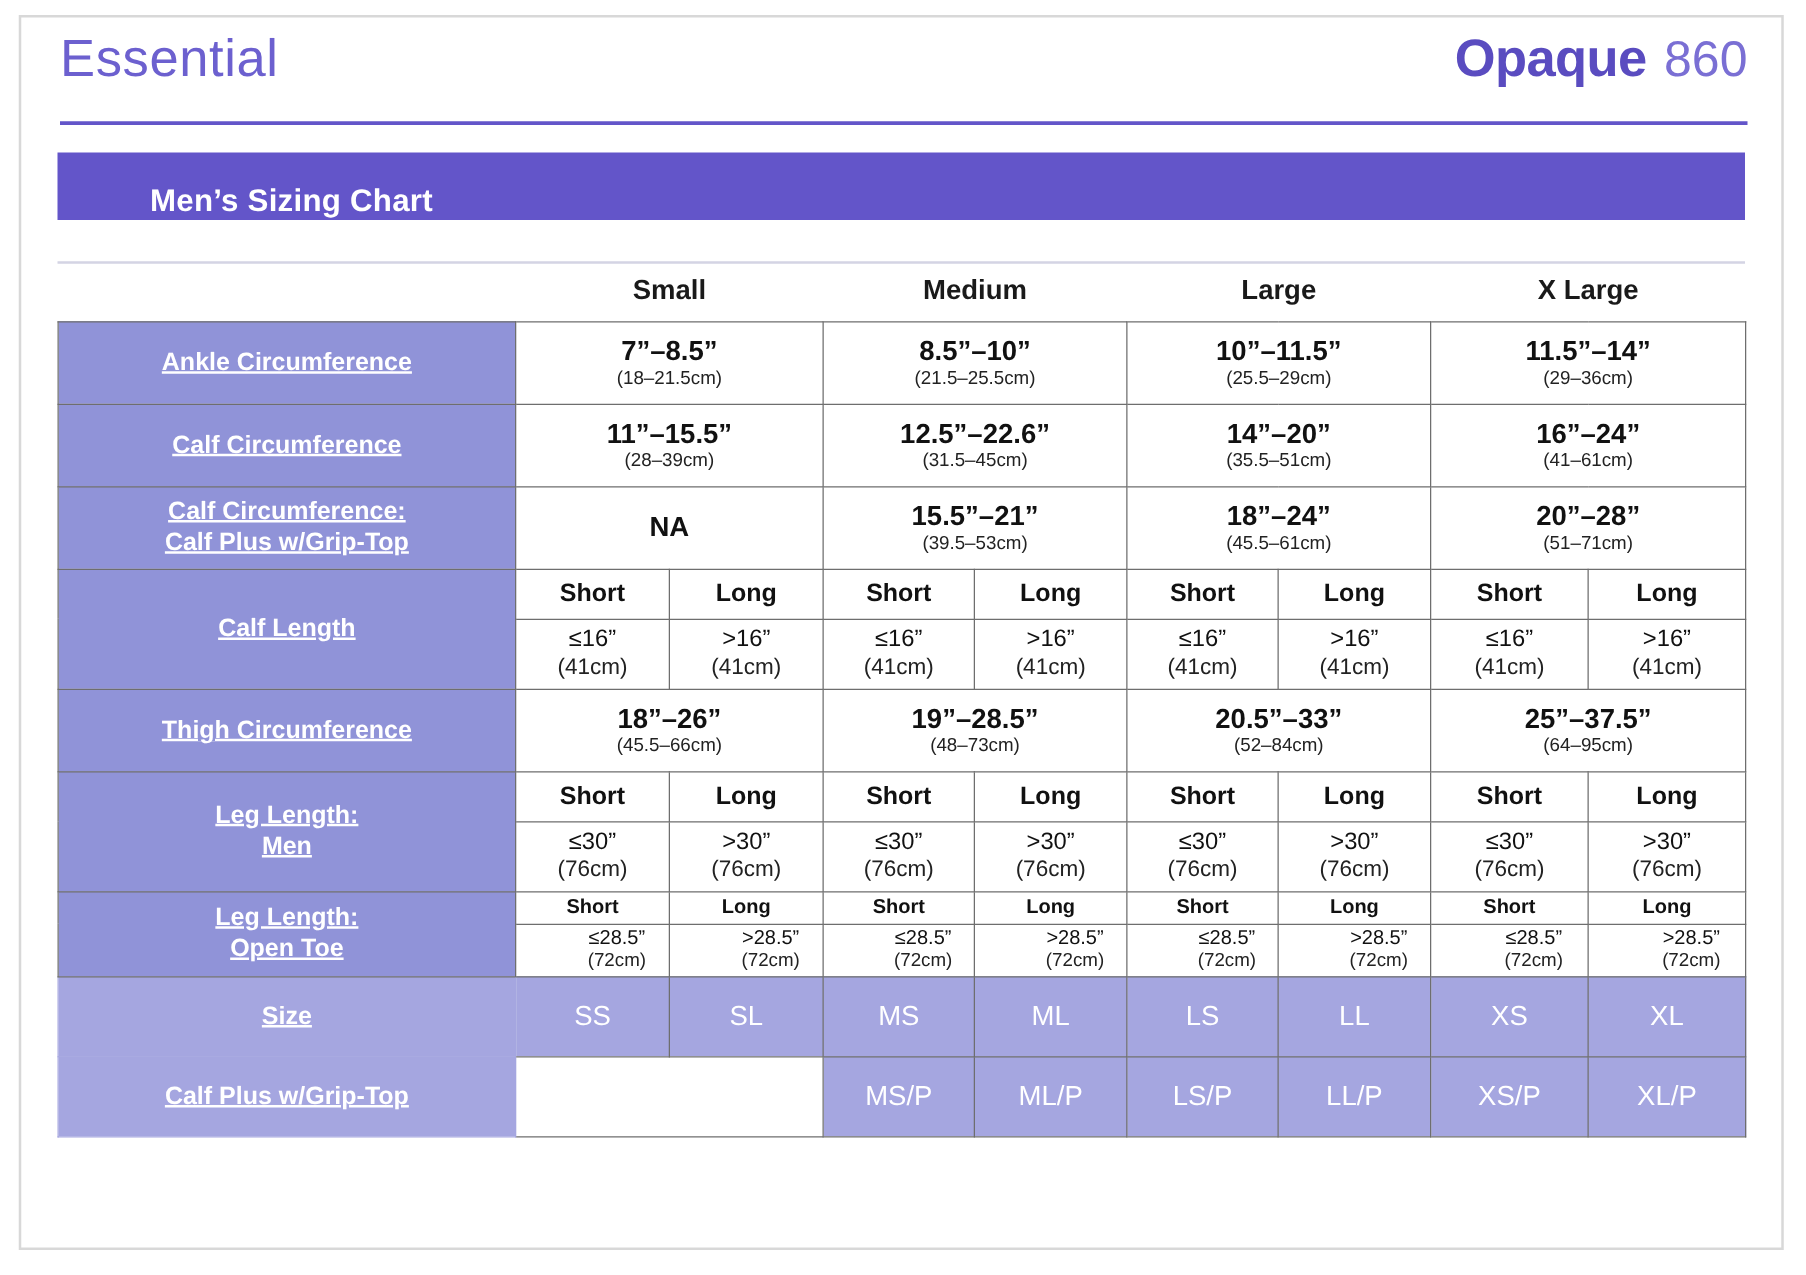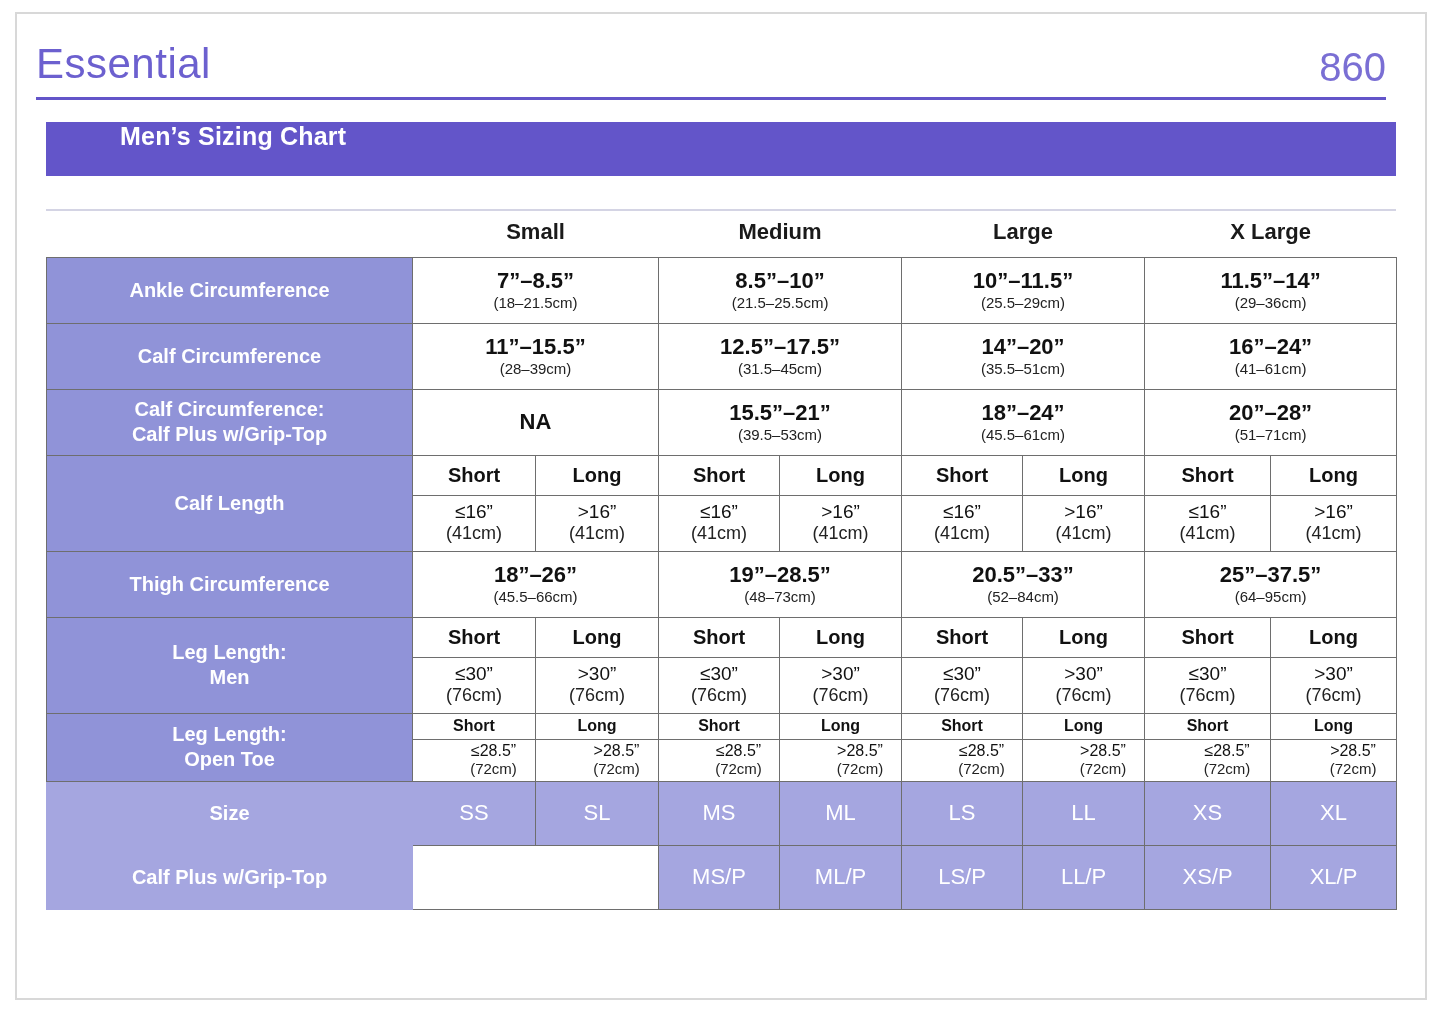--- a/index.html
+++ b/index.html
@@ -22,25 +22,24 @@
     position: absolute;
     left: 15px; top: 12px;
     width: 1412px; height: 988px;
     border: 2px solid #d8d8d8;
     background: #ffffff;
   }
 
   
   .doc-header {
     position: absolute;
-    left: 36px; top: 26px;
+    left: 48px; top: 26px;
     width: 1350px; height: 74px;
     border-bottom: 3px solid #6355c9;
     display: flex;
-    align-items: flex-end;
     justify-content: space-between;
   }
   .brand-essential {
     font-size: 42px;
     font-weight: 300;
     color: #6c60cf;
     letter-spacing: 0.5px;
     line-height: 1;
     padding-bottom: 12px;
   }
@@ -64,21 +63,21 @@
     line-height: 1;
   }
 
   
   .title-bar {
     position: absolute;
     left: 46px; top: 122px;
     width: 1350px; height: 54px;
     background: #6355c9;
     display: flex;
-    align-items: flex-start;
+    align-items: flex-end;
   }
   .title-bar-text {
     color: #ffffff;
     font-size: 25px;
     font-weight: 700;
     padding-left: 74px;
     letter-spacing: 0.2px;
   }
 
   
@@ -118,20 +117,21 @@
     background: #9093d8;
     color: #ffffff;
     font-size: 20px;
     font-weight: 700;
     text-align: left;
     padding-left: 22px;
     border-color: #9093d8;
     border-bottom: 2px solid #ffffff;
     border-top: none;
     line-height: 1.25;
+    text-decoration: underline;
   }
   td.rowlabel.lite {
     background: #a5a6e0;
     border-color: #a5a6e0;
   }
 
   .cell-main {
     font-size: 22px;
     font-weight: 700;
     color: #111111;
@@ -188,20 +188,21 @@
 </style>
 </head>
 <body>
 
 <div id="page">
   <div class="page-frame"></div>
 
   <div class="doc-header">
     <div class="brand-essential">Essential</div>
     <div class="brand-right">
+      <span class="brand-opaque">Opaque</span>
       <span class="brand-number">860</span>
     </div>
   </div>
 
   <div class="title-bar">
     <div class="title-bar-text">Men’s Sizing Chart</div>
   </div>
 
   <div class="top-rule"></div>
 
@@ -244,21 +245,21 @@
             <div class="cell-sub">(29–36cm)</div>
           </td>
         </tr>
         <tr>
           <td class="rowlabel"><span>Calf Circumference</span></td>
           <td class="datacell" colspan="2">
             <div class="cell-main">11”–15.5”</div>
             <div class="cell-sub">(28–39cm)</div>
           </td>
           <td class="datacell" colspan="2">
-            <div class="cell-main">12.5”–17.5”</div>
+            <div class="cell-main">12.5”–22.6”</div>
             <div class="cell-sub">(31.5–45cm)</div>
           </td>
           <td class="datacell" colspan="2">
             <div class="cell-main">14”–20”</div>
             <div class="cell-sub">(35.5–51cm)</div>
           </td>
           <td class="datacell" colspan="2">
             <div class="cell-main">16”–24”</div>
             <div class="cell-sub">(41–61cm)</div>
           </td>

